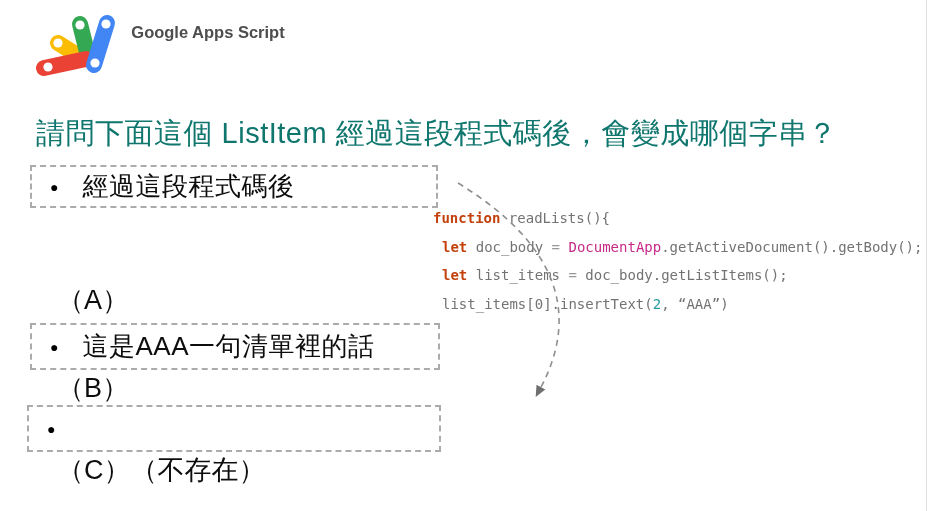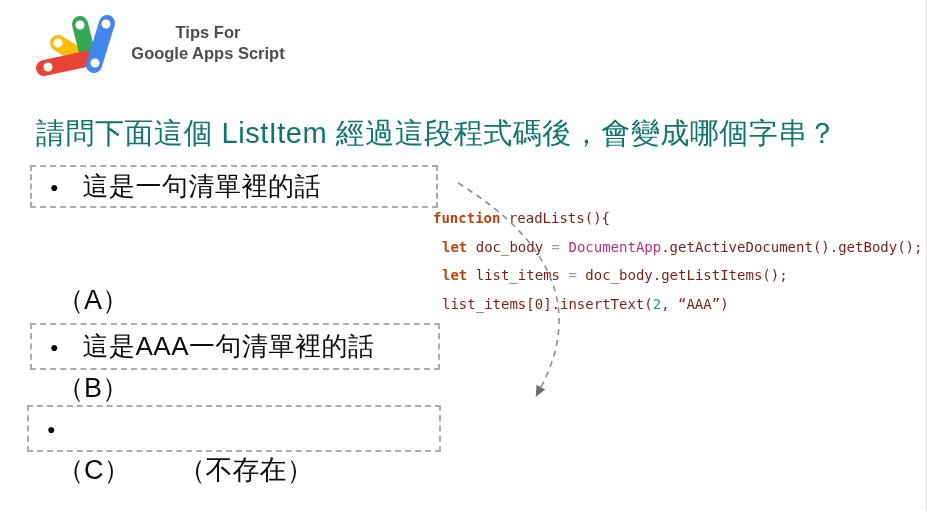--- a/index.html
+++ b/index.html
@@ -40,31 +40,31 @@
   .bullet { font-size: 14px; color: #000; margin-right: 24px; line-height: 1; }
   .li-text { font-size: 26px; color: #0d0d0d; white-space: nowrap; letter-spacing: 0.5px; }
   
   .opt-label {
     position: absolute; left: 57px;
     font-size: 27px; color: #0d0d0d; white-space: nowrap;
   }
   .label-a { top: 282px; }
   .label-b { top: 370px; }
   .label-c { top: 452px; }
-  .c-note { margin-left: 48px; }
+  .c-note { }
   
   .code {
     position: absolute; left: 433px; top: 204px;
     font-family: "DejaVu Sans Mono", "Liberation Mono", monospace;
     font-size: 14px; line-height: 28.5px;
   }
   .code-line { white-space: pre; }
   .code-line.indent { padding-left: 9px; }
   .tok.kw   { color: #c2410c; font-weight: 700; }
-  .tok.pl   { color: #7f1d1d; text-align: center; }
+  .tok.pl   { color: #737373; text-align: center; }
   .tok.op   { color: #999999; }
   .tok.type { color: #c62a87; margin-top: 33px; }
   .tok.num  { color: #279d9d; }
   
   .arrow-layer {
     position: absolute; left: 0; top: 0;
     width: 927px; height: 511px;
     pointer-events: none;
   }
 </style>
@@ -83,29 +83,28 @@
 
     <line x1="18" y1="62" x2="60" y2="53" stroke="#EA4335" stroke-width="16" stroke-linecap="round"></line>
     <circle cx="22" cy="61" r="4.6" fill="#fff"></circle>
 
     <line x1="81" y1="17" x2="68" y2="59" stroke="#4285F4" stroke-width="16" stroke-linecap="round"></line>
     <circle cx="80" cy="18" r="4.6" fill="#fff"></circle>
     <circle cx="69" cy="57" r="4.6" fill="#fff"></circle>
   </svg>
 
   <div class="brand">
-    <div>Tips For</div>
     <div>Google Apps Script</div>
   </div>
 
   <div class="title">請問下面這個 ListItem 經過這段程式碼後，會變成哪個字串？</div>
 
   <div class="dashed-box box-original">
     <span class="bullet">●</span>
-    <span class="li-text">這是一句清單裡的話</span>
+    <span class="li-text">經過這段程式碼後</span>
   </div>
 
   <pre class="code"><div class="code-line"><span class="tok kw">function</span><span class="tok pl"> readLists(){</span></div><div class="code-line indent"><span class="tok kw">let</span><span class="tok pl"> doc_body </span><span class="tok op">= </span><span class="tok type">DocumentApp</span><span class="tok pl">.getActiveDocument().getBody();</span></div><div class="code-line indent"><span class="tok kw">let</span><span class="tok pl"> list_items </span><span class="tok op">= </span><span class="tok pl">doc_body.getListItems();</span></div><div class="code-line indent"><span class="tok pl">list_items[0].insertText(</span><span class="tok num">2</span><span class="tok pl">, “AAA”)</span></div><div class="code-line"><span class="tok pl">}</span></div></pre>
 
   <div class="opt-label label-a">（A）</div>
   <div class="dashed-box box-a">
     <span class="bullet">●</span>
     <span class="li-text">這是AAA一句清單裡的話</span>
   </div>
 

